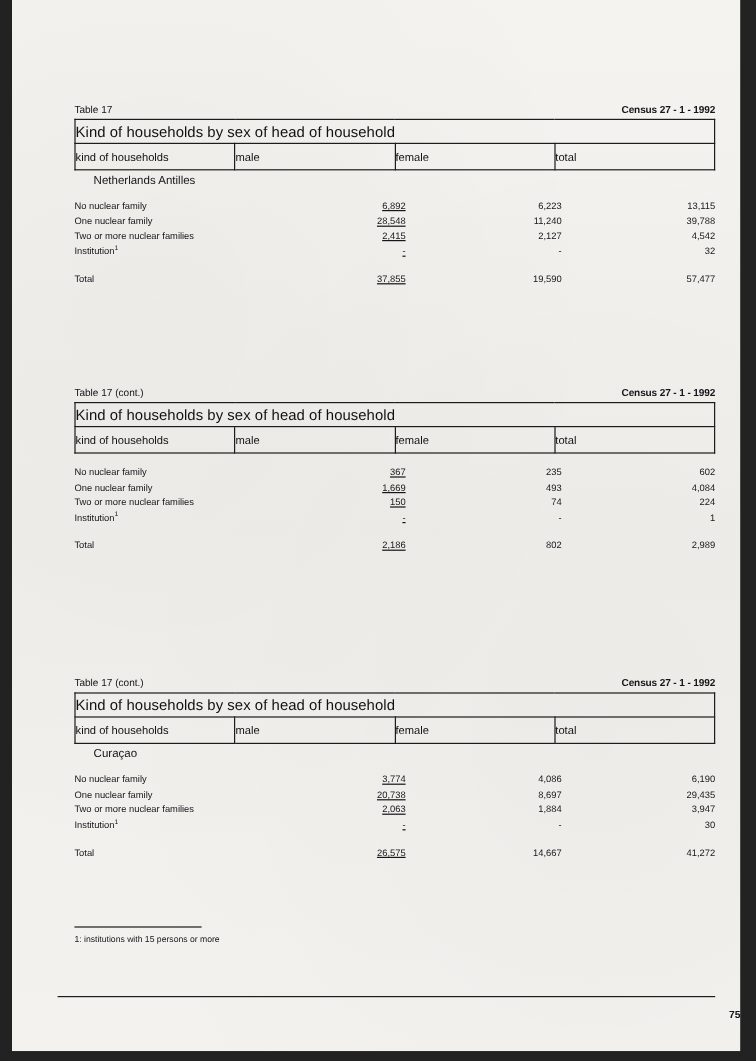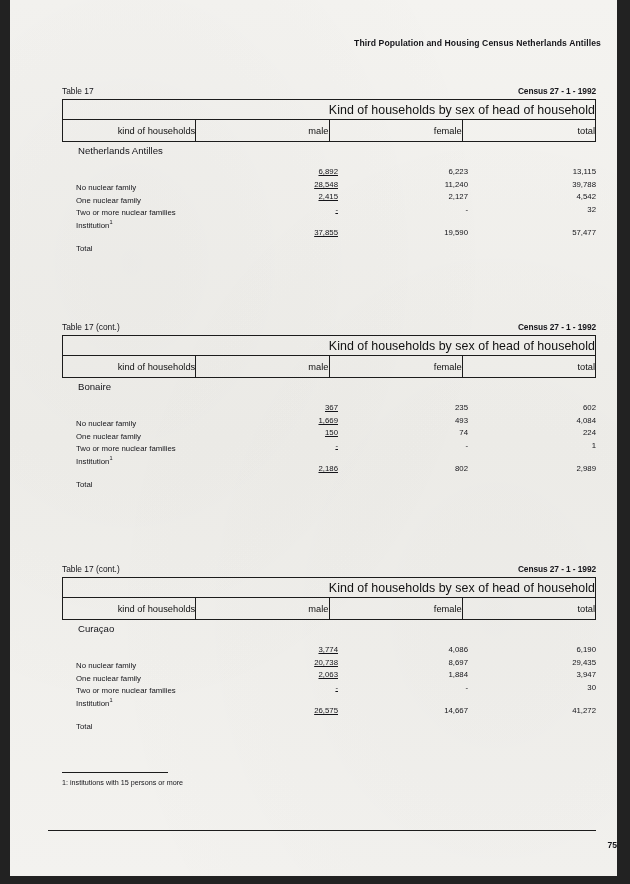--- a/index.html
+++ b/index.html
@@ -83,21 +83,21 @@
   }
 
   .tbl {
     border-collapse: collapse;
     width: 534px;
     table-layout: fixed;
   }
   .tbl td {
     border: 1px solid #1c1c1c;
     padding: 0;
-    text-align: right;
+    text-align: left;
     vertical-align: middle;
     background: transparent;
   }
   .title-cell {
     height: 19px;
     font-size: 12.4px;
     letter-spacing: 0.05px;
     color: #111;
   }
   .head-cell {
@@ -122,25 +122,24 @@
     width: 534px;
   }
   .drow {
     position: relative;
     height: 12.6px;
   }
   .drow.spacer { height: 11px; }
   .dlabel {
     position: absolute;
     left: 0;
-    top: 16px;
+    top: 0;
     font-size: 7.8px;
     white-space: nowrap;
     color: #15151a;
-    margin-left: 14px;
   }
   .dlabel sup {
     font-size: 5.6px;
     vertical-align: super;
     line-height: 0;
   }
   .dnum {
     position: absolute;
     top: 0;
     font-size: 7.8px;
@@ -201,21 +200,20 @@
   .edge-bottom{ left: 0; top: 876px; width: 630px; height: 8px; }
 </style>
 </head>
 <body>
 
 <div id="page">
   <div id="paper-noise"></div>
 
   <div class="content">
 
-    <div class="running-header">Third Population and Housing Census Netherlands Antilles</div>
 
     <div class="table-block block-1">
       <div class="block-caption">
         <span class="caption-left">Table 17</span>
         <span class="caption-right">Census 27 - 1 - 1992</span>
       </div>
       <table class="tbl">
         <tbody>
             <tr>
           <td class="title-cell" colspan="4">Kind of households by sex of head of household</td>
@@ -275,21 +273,20 @@
           <td class="title-cell" colspan="4">Kind of households by sex of head of household</td>
         </tr>
         <tr>
           <td class="head-cell" style="width:133px">kind of households</td>
           <td class="head-cell" style="width:134px">male</td>
           <td class="head-cell" style="width:133px">female</td>
           <td class="head-cell" style="width:134px">total</td>
         </tr>
       </tbody>
         </table>
-      <div class="region-label">Bonaire</div>
       <div class="data-rows">
         <div class="drow">
           <span class="dlabel">No nuclear family</span>
           <span class="dnum col-male">367</span>
           <span class="dnum col-female">235</span>
           <span class="dnum col-total">602</span>
         </div>
         <div class="drow">
           <span class="dlabel">One nuclear family</span>
           <span class="dnum col-male">1,669</span>

